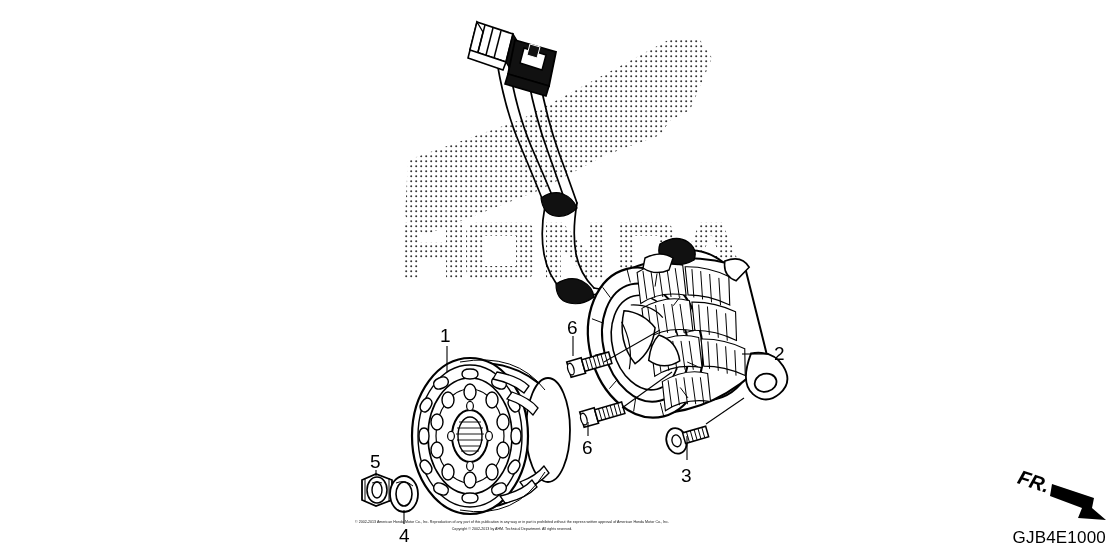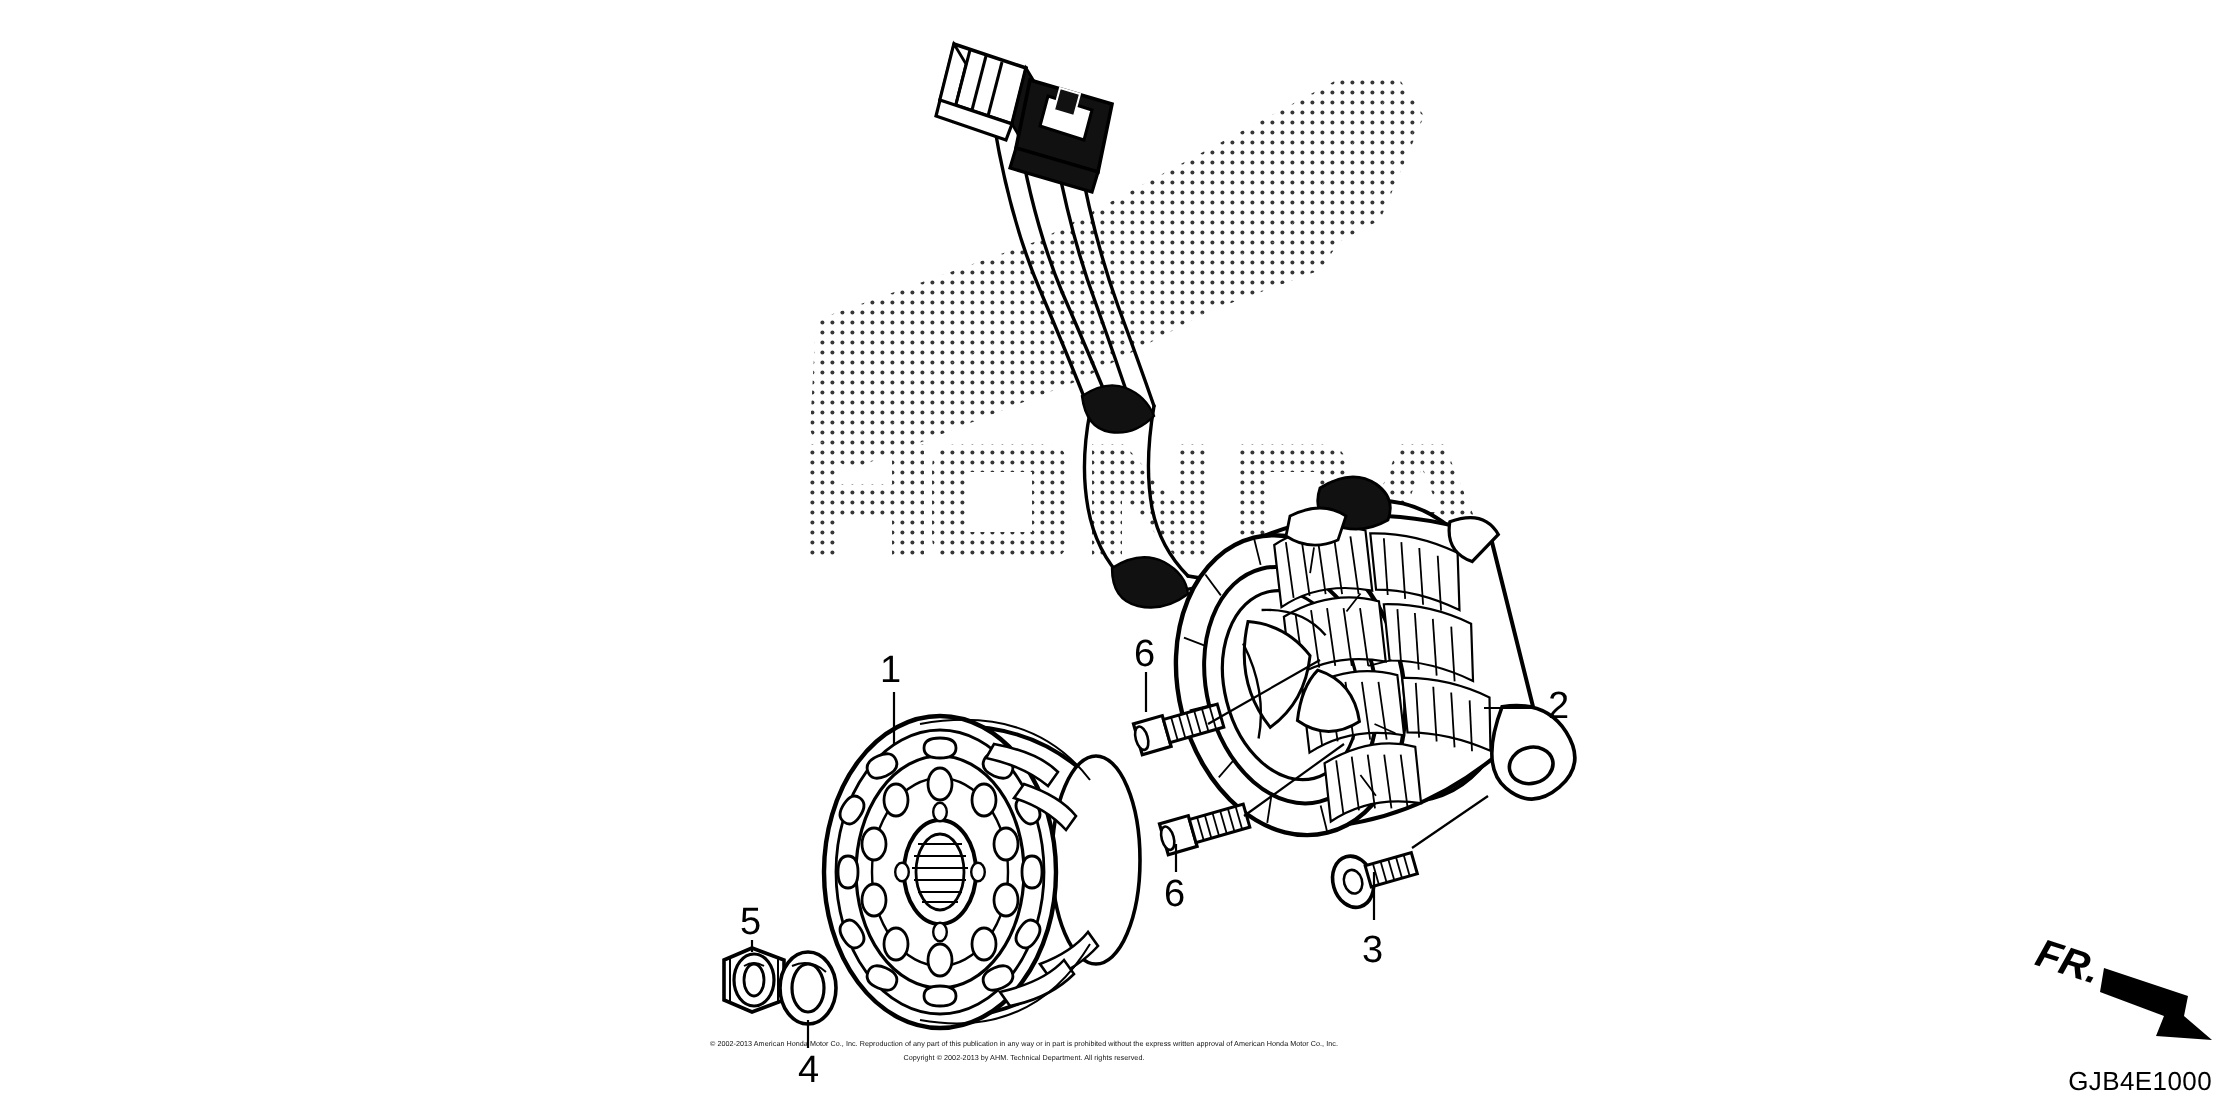--- a/index.html
+++ b/index.html
@@ -6,21 +6,21 @@
   html,body{margin:0;padding:0;background:#ffffff;}
   body{width:1120px;height:560px;position:relative;overflow:hidden;
        font-family:"Liberation Sans", sans-serif;color:#000;}
   .stage{position:absolute;inset:0;width:1120px;height:560px;}
   svg.diagram{position:absolute;left:0;top:0;width:1120px;height:560px;display:block;}
 
   .callout{position:absolute;font-family:"Liberation Sans",sans-serif;
            font-size:19px;font-weight:400;color:#000;line-height:1;
            user-select:none;}
   .partcode{position:absolute;right:14px;bottom:12px;
-            font-family:"Liberation Sans",sans-serif;font-size:13px;
+            font-family:"Liberation Sans",sans-serif;font-size:17px;
             letter-spacing:.2px;color:#000;}
   .frlabel{position:absolute;left:1022px;top:466px;font-size:20px;
            font-weight:bold;font-style:italic;color:#000;
            transform:rotate(18deg);transform-origin:left top;}
   .copyright{position:absolute;left:302px;top:519px;width:420px;
              font-family:"Liberation Sans",sans-serif;font-size:3.6px;
              color:#111;line-height:1.85;text-align:center;
              letter-spacing:.02px;}
 </style>
 </head>

